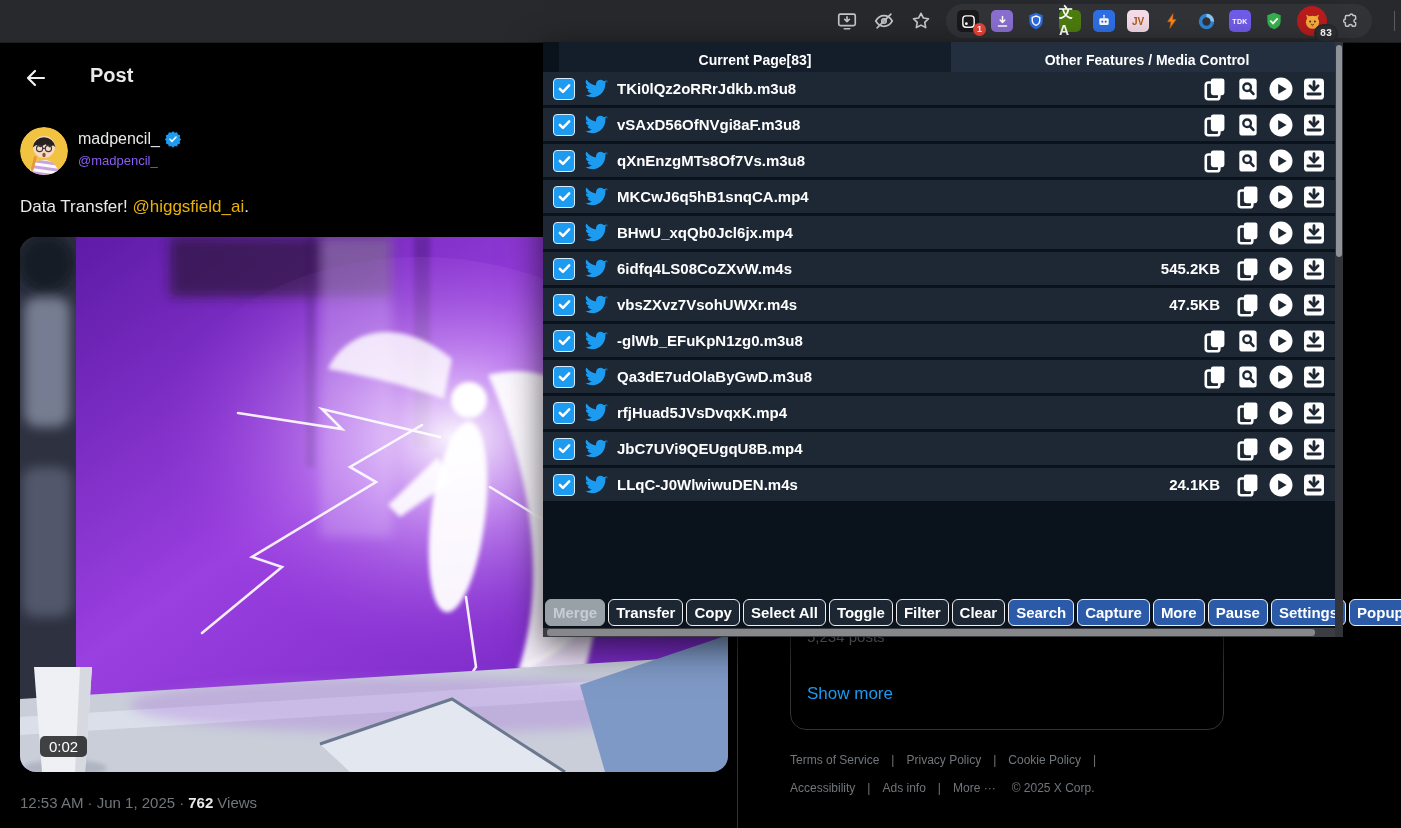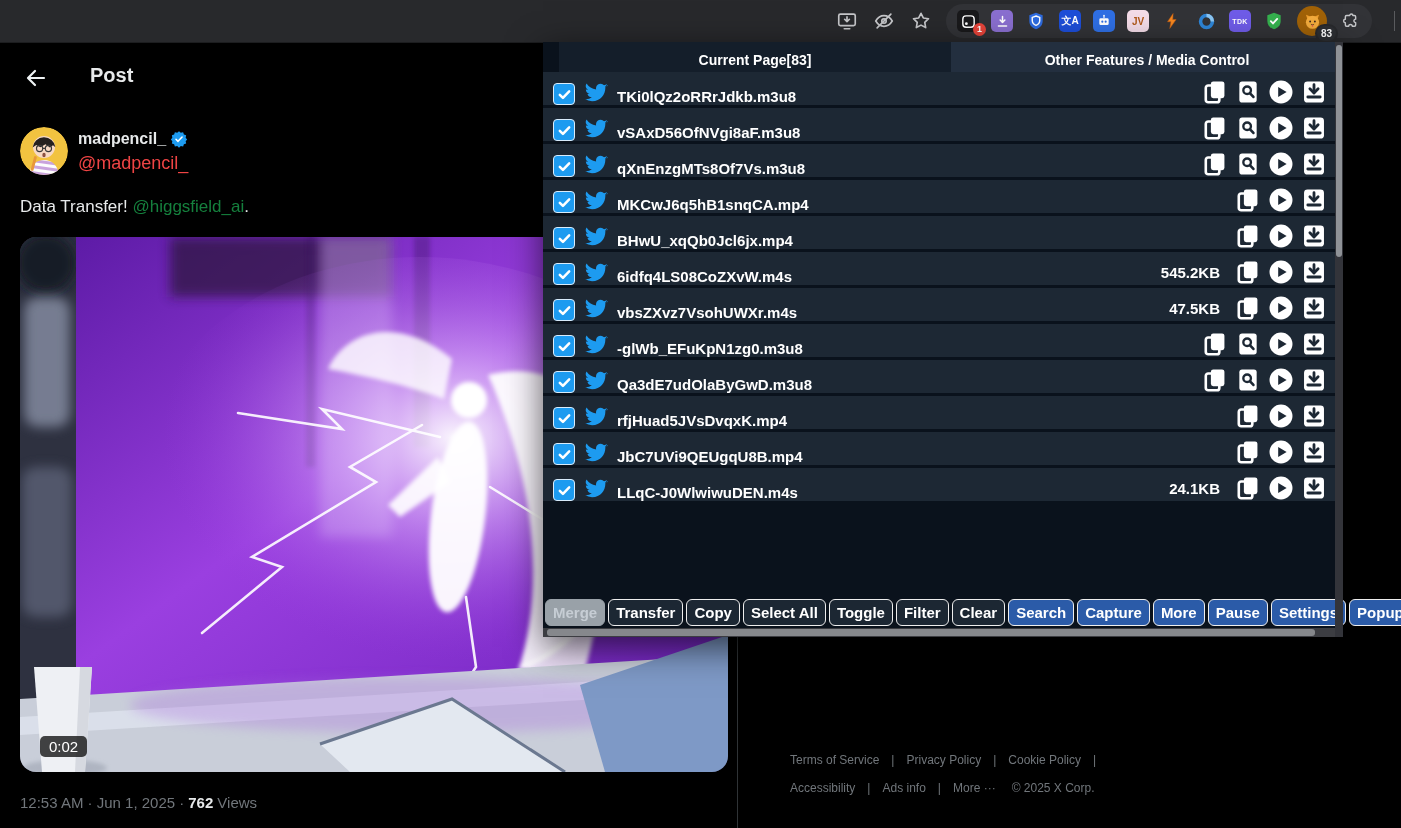--- a/index.html
+++ b/index.html
@@ -7,40 +7,40 @@
     font-family:"Liberation Sans","DejaVu Sans",sans-serif;color:#e7e9ea;}
 
   
   .browser-bar{position:absolute;left:0;top:0;width:1401px;height:42px;background:#28292c;border-bottom:1px solid #1c1d1f;z-index:30;}
   .nav-icons{position:absolute;left:836px;top:0;height:42px;display:flex;align-items:center;gap:15px;}
   .nav-btn{width:22px;height:22px;display:flex;align-items:center;justify-content:center;cursor:pointer;}
   .ext-pill{position:absolute;left:946px;top:4px;height:34px;border-radius:17px;background:#323337;display:flex;align-items:center;gap:12px;padding:0 11px;}
   .ext-icon{position:relative;width:22px;height:22px;border-radius:5px;display:flex;align-items:center;justify-content:center;flex:0 0 auto;font-weight:700;}
   .ext-dark{background:#19191b;}
   .ext-purple{background:#8a6fd0;}
-  .ext-red{background:#1d4ed8;color:#fff;font-size:10px;}
+  .ext-red{background:#4d7c0f;color:#fff;font-size:14px;}
   .ext-blue{background:#2f6fe4;}
   .ext-pink{background:#f4dcе8;background:#f4dce8;color:#b05818;font-size:10px;}
   .ext-violet{background:#6f5ce8;color:#fff;font-size:7px;letter-spacing:.3px;}
   .ext-plain{background:transparent;}
-  .ext-cat{width:30px;height:30px;border-radius:50%;background:#a16207;}
+  .ext-cat{width:30px;height:30px;border-radius:50%;background:#b91c1c;font-family:Liberation Mono, monospace;}
   .ext-badge{position:absolute;right:-7px;bottom:-4px;background:#e8443a;color:#fff;font-size:9px;font-weight:700;border-radius:7px;padding:0 3px;line-height:13px;min-width:7px;text-align:center;}
   .ext-badge.dark{background:#2d2f33;font-size:10px;line-height:15px;border-radius:8px;padding:0 4px;right:-9px;bottom:-5px;box-shadow:0 0 0 2px #28292c;}
   .vsep{position:absolute;left:1394px;top:11px;width:1px;height:20px;background:#5a5b5e;}
 
   
   .page{position:absolute;left:0;top:42px;width:1401px;height:786px;background:#000;}
   .col-divider{position:absolute;left:737px;top:0;height:786px;width:1px;background:#2f3336;}
   .back-btn{position:absolute;left:24px;top:24px;width:24px;height:24px;cursor:pointer;}
   .page-title{position:absolute;left:90px;top:22px;font-size:20px;font-weight:700;color:#e7e9ea;}
   .avatar{position:absolute;left:20px;top:85px;width:48px;height:48px;border-radius:50%;overflow:hidden;}
-  .disp-name{position:absolute;left:78px;top:88px;font-size:16px;font-weight:700;display:flex;align-items:center;gap:4px;}
-  .handle{position:absolute;left:78px;top:111px;font-size:18px;color:#ef4444;}
+  .disp-name{position:absolute;left:78px;top:88px;font-size:16px;font-weight:400;display:flex;align-items:center;gap:4px;}
+  .handle{position:absolute;left:78px;top:111px;font-size:13px;color:#8b5cf6;}
   .tweet-text{position:absolute;left:20px;top:155px;font-size:17px;color:#e7e9ea;}
-  .tweet-text a{color:#15803d;text-decoration:none;cursor:pointer;}
+  .tweet-text a{color:#eab308;text-decoration:none;cursor:pointer;}
   .video{position:absolute;left:20px;top:195px;width:708px;height:535px;border-radius:16px;overflow:hidden;background:#170f1e;cursor:pointer;}
   .time-badge{position:absolute;left:20px;bottom:15px;background:rgba(15,15,15,.78);color:#fff;font-size:15px;padding:2px 9px;border-radius:5px;}
   .meta-line{position:absolute;left:20px;top:752px;font-size:15px;color:#71767b;}
   .meta-line b{color:#e7e9ea;font-weight:700;margin:0 4px 0 4px;}
 
   
   .side-card{position:absolute;left:790px;top:513px;width:432px;height:173px;border:1px solid #2f3336;border-radius:16px;}
   .posts-count{position:absolute;left:16px;top:72px;font-size:15px;color:#71767b;}
   .show-more{position:absolute;left:16px;top:128px;font-size:17px;color:#1d9bf0;cursor:pointer;}
   .footer{position:absolute;left:790px;top:711px;width:580px;font-size:12px;color:#71767b;}
@@ -48,21 +48,21 @@
   .flink{cursor:pointer;}
   .fpipe{margin:0 12px;color:#71767b;}
   .fcopy{margin-left:16px;}
 
   
   .popup{position:absolute;left:543px;top:42px;width:800px;height:595px;background:#0a121c;z-index:40;box-shadow:0 10px 34px rgba(0,0,0,.65);}
   .tabbar{position:absolute;left:16px;top:0;right:0;height:36px;display:flex;background:#232f3f;}
   .tab{flex:1;display:flex;align-items:center;justify-content:center;font-size:14px;font-weight:700;color:#fff;cursor:pointer;}
   .tab.active{background:#141e2a;}
   .rows{position:absolute;left:0;top:30px;right:8px;bottom:38px;overflow:hidden;}
-  .row{height:33px;margin-bottom:3px;background:#1d2834;display:flex;align-items:flex-end;padding:0 8px 0 10px;}
+  .row{height:33px;margin-bottom:3px;background:#1d2834;display:flex;align-items:center;padding:0 8px 0 10px;}
   .cb{width:20px;height:20px;background:#1d9bf0;border:1px solid #d9ecfb;border-radius:4px;margin-right:9px;display:flex;align-items:center;justify-content:center;cursor:pointer;flex:0 0 auto;}
   .bird{width:24px;height:24px;margin-right:9px;flex:0 0 auto;}
   .fname{font-size:15px;font-weight:700;color:#fff;white-space:nowrap;}
   .rright{margin-left:auto;display:flex;align-items:center;gap:13px;}
   .fsize{font-size:15px;font-weight:700;color:#fff;margin-right:2px;}
   .fsize:empty{display:none;}
   .aicon{width:26px;height:26px;cursor:pointer;flex:0 0 auto;}
   .toolbar{position:absolute;left:2px;bottom:11px;height:27px;display:flex;gap:3px;}
   .tbtn{font-family:inherit;font-size:15px;font-weight:600;color:#fff;background:#1c2733;border:1px solid #ededed;border-radius:6px;padding:0 7px;display:flex;align-items:center;white-space:nowrap;cursor:pointer;}
   .tbtn.blue{background:#2b5ba8;}
@@ -271,20 +271,24 @@
         <polyline points="300,507 432,462 545,535" fill="none" stroke="#6b7890" stroke-width="3"></polyline>
         <ellipse cx="45" cy="531" rx="42" ry="8" fill="#9aa0ae" opacity=".55" filter="url(#b2)"></ellipse>
         <path d="M14 430 L72 430 L65 535 L22 535 Z" fill="#eef0f4"></path>
         <path d="M60 430 L72 430 L65 535 L55 535 Z" fill="#d6d9e0"></path>
       </svg>
       <span class="time-badge">0:02</span>
     </div>
 
     <div class="meta-line"><span>12:53 AM · Jun 1, 2025 ·</span><b>762</b><span>Views</span></div>
 
+    <div class="side-card">
+      <div class="posts-count">5,234 posts</div>
+      <div class="show-more">Show more</div>
+    </div>
     <div class="footer">
       <div class="frow" id="f1">
           <span class="flink">Terms of Service</span>
           <span class="fpipe">|</span>
           <span class="flink">Privacy Policy</span>
           <span class="fpipe">|</span>
           <span class="flink">Cookie Policy</span>
           <span class="fpipe">|</span>
         </div>
       <div class="frow" id="f2">

